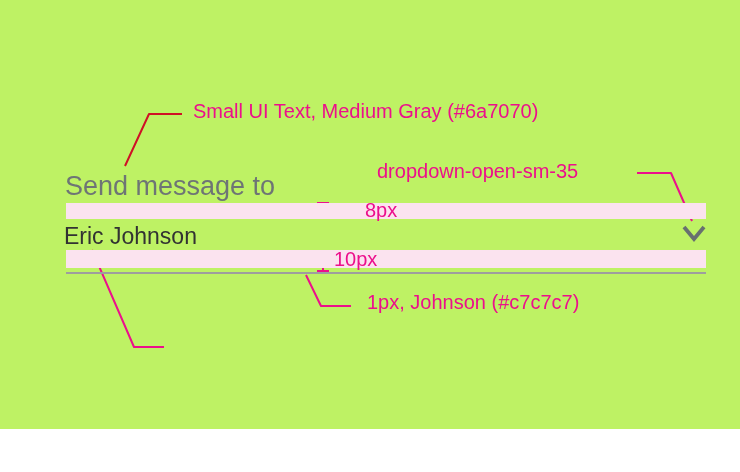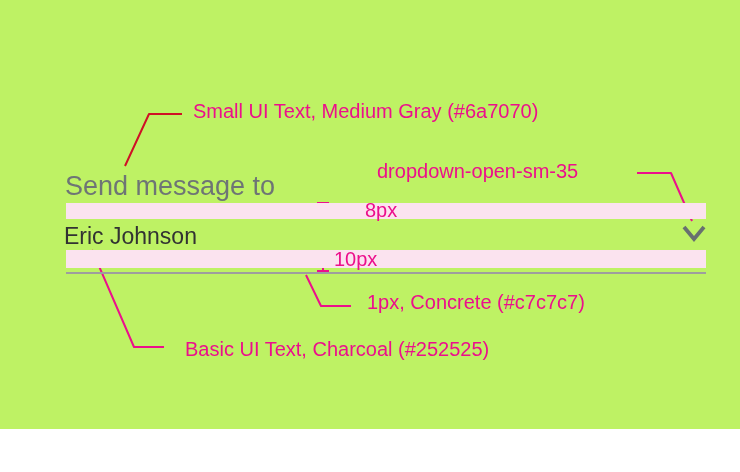--- a/index.html
+++ b/index.html
@@ -66,17 +66,16 @@
   <div class="abs hl-bar" style="left:66px; top:203px; width:640px; height:16px;"></div>
   <div class="abs annotation" style="left:337px; top:198px;margin-left:28px;">8px</div>
 
   <div class="abs field-value dropdown-hit" style="left:64px; top:220px;">Eric Johnson</div>
 
   <div class="abs hl-bar" style="left:66px; top:250px; width:640px; height:18px;"></div>
   <div class="abs annotation" style="left:321px; top:247px;margin-left:13px;">10px</div>
 
   <div class="abs divider-line" style="left:66px; top:272px; width:640px; height:2px;"></div>
 
-  <div class="abs annotation" style="left:367px; top:290px;">1px, Concrete (#c7c7c7)</div>
+  <div class="abs annotation" style="left:367px; top:290px;">1px, Johnson (#c7c7c7)</div>
 
-  <div class="abs annotation" style="left:185px; top:337px;">Basic UI Text, Charcoal (#252525)</div>
 
 </div>
 
 </body></html>

